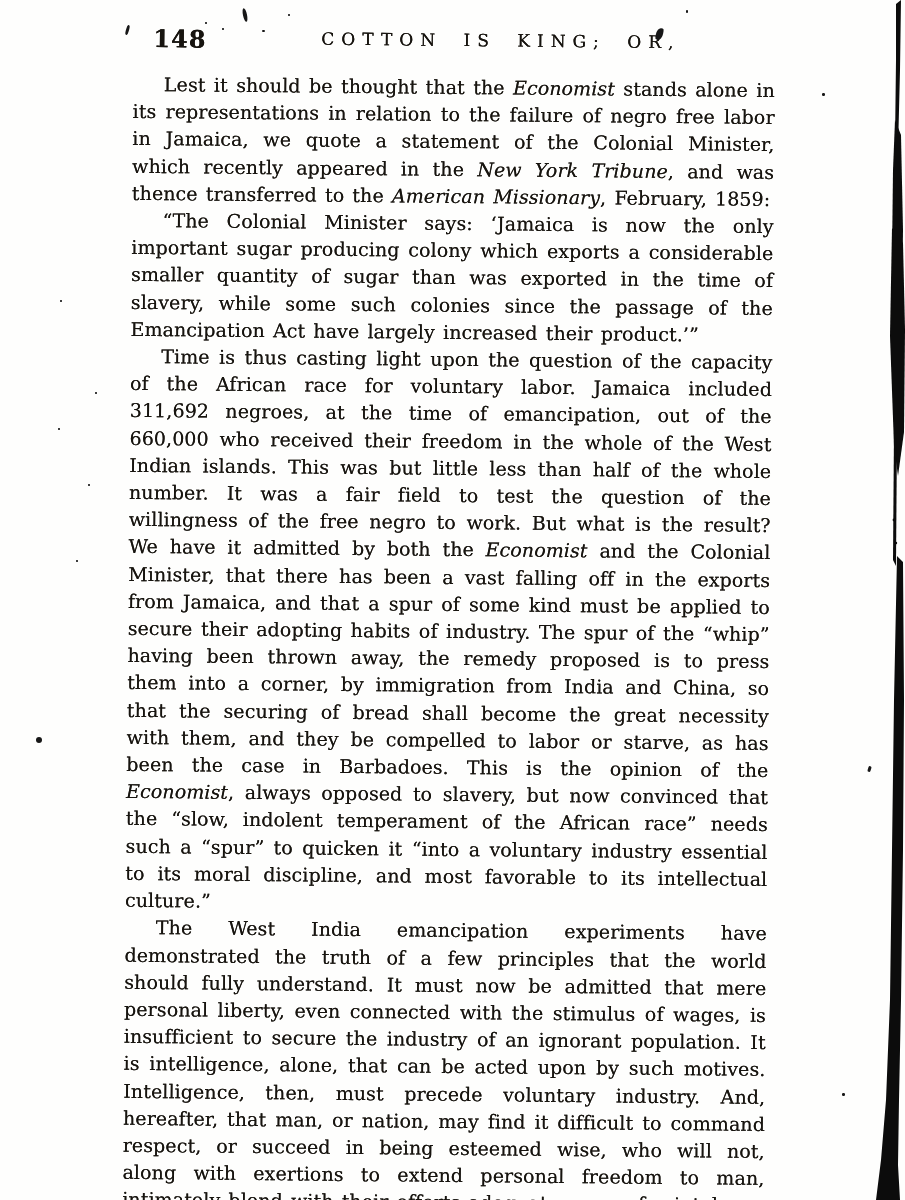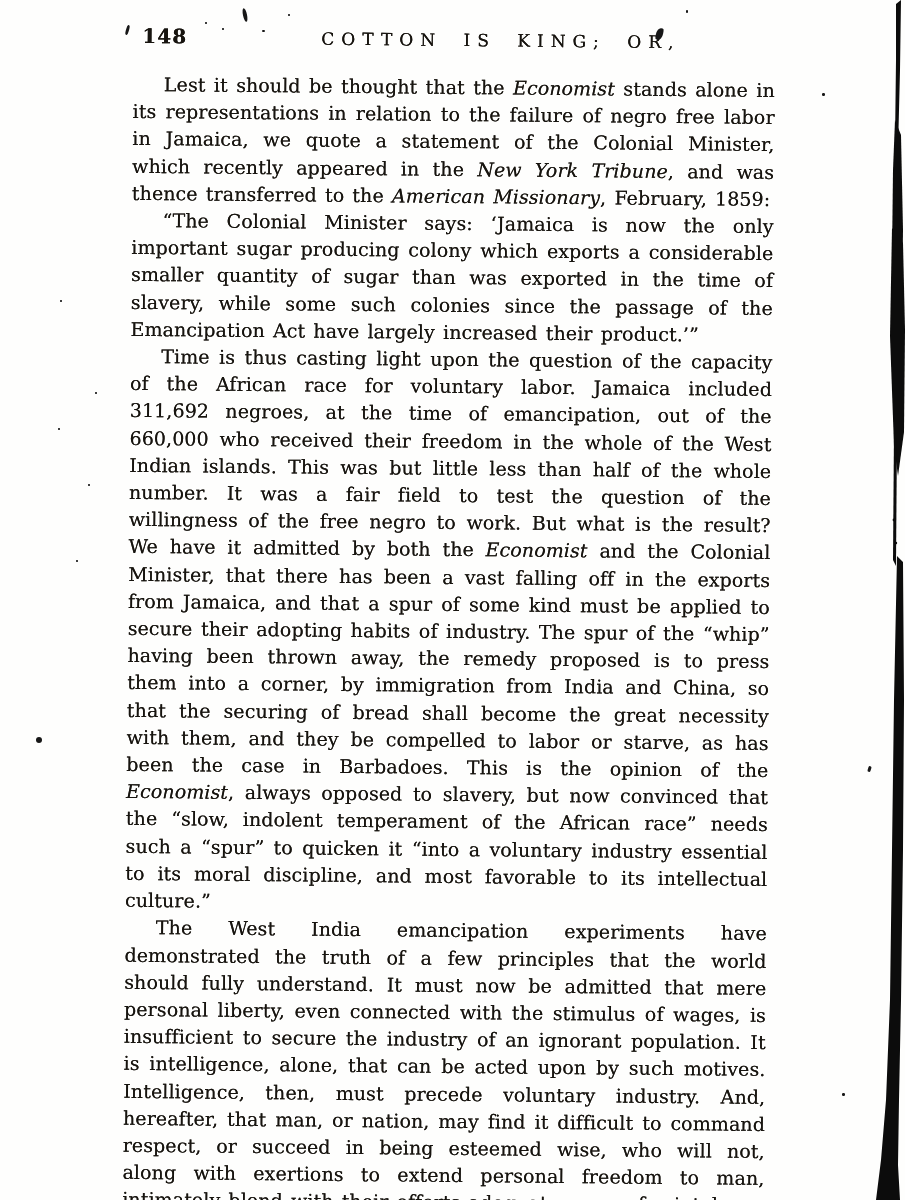--- a/index.html
+++ b/index.html
@@ -17,23 +17,23 @@
     color: #17140f;
   }
   .content {
     position: absolute;
     left: 0; top: 0; right: 0; bottom: 0;
     transform: rotate(0.55deg);
     transform-origin: 50% 50%;
   }
   .pagenum {
     position: absolute;
-    left: 137px;
+    left: 148px;
     top: 27px;
-    font-size: 20px;
+    font-size: 24px;
     font-weight: bold;
     letter-spacing: 1px;
     text-shadow: 0 0 0.4px #17140f;
   }
   .runtitle {
     position: absolute;
     left: 316px;
     top: 30px;
     font-size: 17px;
     letter-spacing: 7px;

